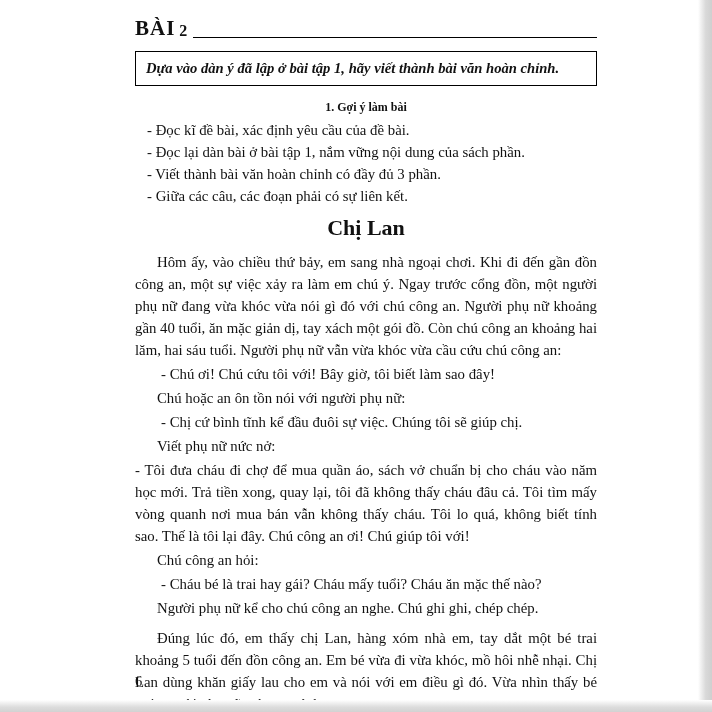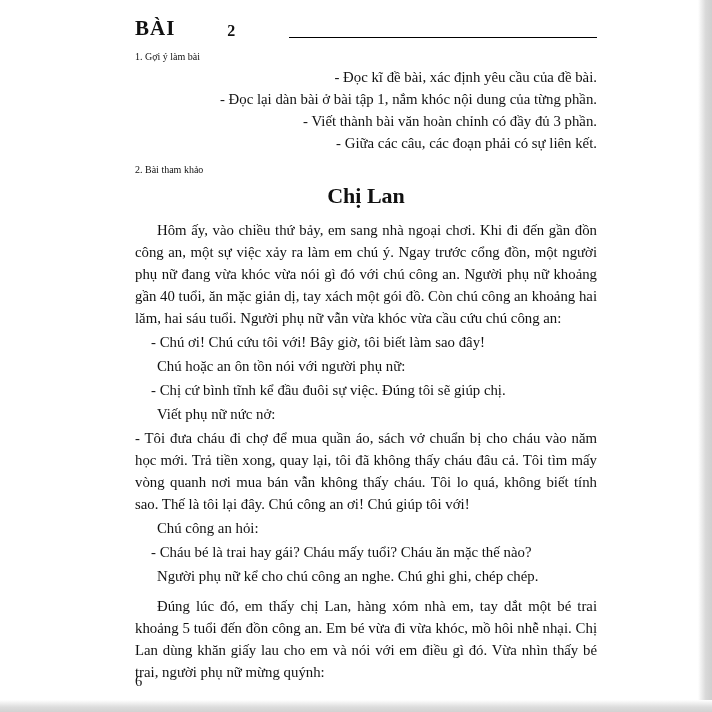--- a/index.html
+++ b/index.html
@@ -33,21 +33,20 @@
   .content {
     position: absolute;
     left: 135px;
     top: 16px;
     width: 462px;
   }
   .lesson-header {
     display: flex;
     align-items: flex-end;
     margin-bottom: 10px;
-    gap: 48px;
   }
   .lesson-label {
     font-weight: bold;
     font-size: 21px;
     letter-spacing: 1px;
   }
   .lesson-number {
     font-weight: bold;
     font-size: 16px;
     margin-left: 4px;
@@ -61,51 +60,52 @@
   }
   .instruction-box {
     border: 1.7px solid #000000;
     padding: 8px 10px;
     font-weight: bold;
     font-style: italic;
     font-size: 14.6px;
     margin-bottom: 14px;
   }
   .section-heading {
-    font-weight: normal;
-    font-size: 10px;
+    font-weight: bold;
+    font-size: 12px;
     margin: 10px 0 4px 0;
+    text-align: center;
   }
   .body-line {
     font-size: 14.8px;
     line-height: 22px;
     text-align: justify;
   }
   .intro-line {
     text-indent: 22px;
   }
   .bullet-line {
     margin-left: 12px;
-    text-align: right;
+    text-align: left;
   }
   .story-title {
     text-align: center;
     font-weight: bold;
     font-size: 22px;
     margin: 8px 0 10px 0;
   }
   .para {
     font-size: 14.8px;
     line-height: 22px;
     text-align: justify;
     margin: 0 0 2px 0;
   }
   .para.indent { text-indent: 22px; }
   .para.dialogue {
-    margin-left: 16px;
+    margin-left: 26px;
     text-align: left;
   }
   .para.flush { text-indent: 0; }
   .para.gap-top { margin-top: 8px; }
   .page-number {
     position: absolute;
     left: 135px;
     bottom: 22px;
     font-size: 14.5px;
     font-family: "Liberation Serif", serif;
@@ -117,34 +117,36 @@
 <div class="page">
 
   <div class="content">
 
     <div class="lesson-header">
       <span class="lesson-label">BÀI</span>
       <span class="lesson-number">2</span>
       <span class="lesson-rule"></span>
     </div>
 
+    <div class="instruction-box">
+      <span>Dựa vào dàn ý đã lập ở bài tập 1, hãy viết thành bài văn hoàn chỉnh.</span>
+    </div>
 
     <div class="section-heading">1. Gợi ý làm bài</div>
     <div class="body-line bullet-line">- Đọc kĩ đề bài, xác định yêu cầu của đề bài.</div>
-    <div class="body-line bullet-line">- Đọc lại dàn bài ở bài tập 1, nắm khóc nội dung của từng phần.</div>
+    <div class="body-line bullet-line">- Đọc lại dàn bài ở bài tập 1, nắm vững nội dung của sách phần.</div>
     <div class="body-line bullet-line">- Viết thành bài văn hoàn chỉnh có đầy đủ 3 phần.</div>
     <div class="body-line bullet-line">- Giữa  các câu, các đoạn phải có sự liên kết.</div>
 
-    <div class="section-heading">2. Bài tham khảo</div>
     <div class="story-title">Chị Lan</div>
 
     <p class="para indent gap-top">Hôm ấy, vào chiều thứ bảy, em sang nhà ngoại chơi. Khi đi đến gần đồn công an, một sự việc xảy ra làm em chú ý. Ngay trước cổng đồn, một người phụ nữ đang vừa khóc vừa nói gì đó với chú công an. Người phụ nữ khoảng gần 40 tuổi, ăn mặc giản dị, tay xách một gói đồ. Còn chú công an khoảng hai lăm, hai sáu tuổi. Người phụ nữ vẫn vừa khóc vừa cầu cứu chú công an:</p>
     <p class="para dialogue">-  Chú ơi! Chú cứu tôi với! Bây giờ, tôi biết làm sao đây!</p>
     <p class="para indent">Chú hoặc an ôn tồn nói với người phụ nữ:</p>
-    <p class="para dialogue">-  Chị cứ bình tĩnh kể đầu đuôi sự việc. Đúng tôi sẽ giúp chị.</p>
+    <p class="para dialogue">-  Chị cứ bình tĩnh kể đầu đuôi sự việc. Chúng tôi sẽ giúp chị.</p>
     <p class="para indent">Viết phụ nữ nức nở:</p>
     <p class="para flush">- Tôi đưa cháu đi chợ để mua quần áo, sách vở chuẩn bị cho cháu vào năm học mới. Trả tiền xong, quay lại, tôi đã không thấy cháu đâu cả. Tôi tìm mấy vòng quanh nơi mua bán vẫn không thấy cháu. Tôi lo quá, không biết tính sao. Thế là tôi lại đây. Chú công an ơi! Chú giúp tôi với!</p>
     <p class="para indent">Chú công an hỏi:</p>
     <p class="para dialogue">-  Cháu bé là trai hay gái? Cháu mấy tuổi? Cháu ăn mặc thế nào?</p>
     <p class="para indent">Người phụ nữ kể cho chú công an nghe. Chú ghi ghi, chép chép.</p>
     <p class="para indent gap-top">Đúng lúc đó, em thấy chị Lan, hàng xóm nhà em, tay dắt một bé trai khoảng 5 tuổi đến đồn công an. Em bé vừa đi vừa khóc, mồ hôi nhễ nhại. Chị Lan dùng khăn giấy lau cho em và nói với em điều gì đó. Vừa nhìn thấy bé trai, người phụ nữ mừng quýnh:</p>
 
   </div>
 
   <div class="page-number">6</div>

